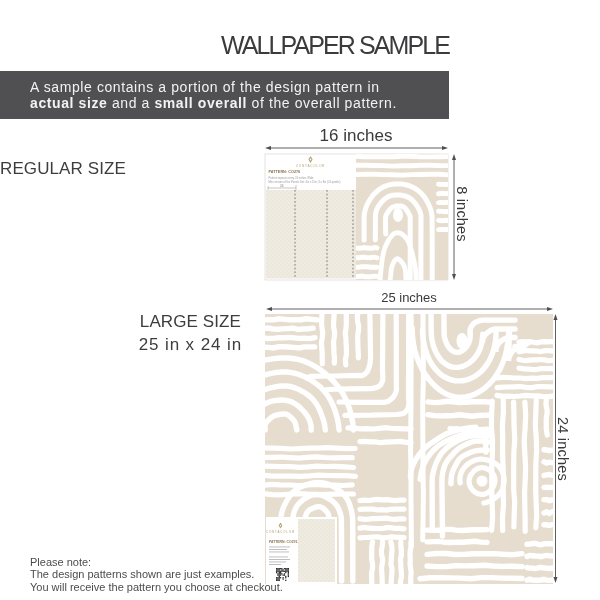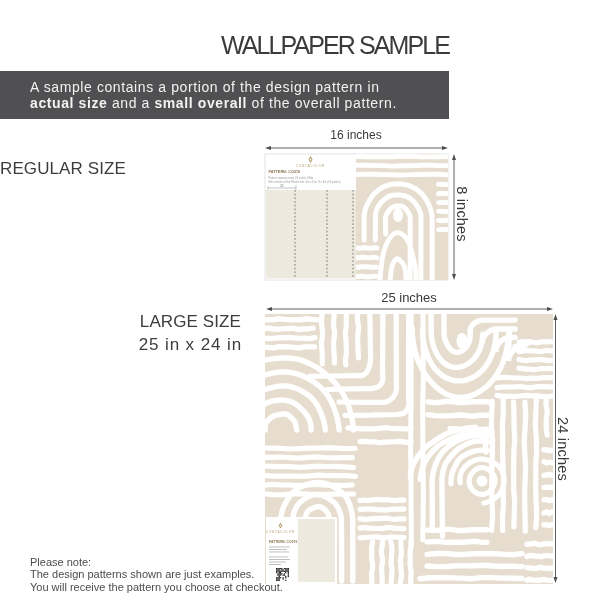--- a/index.html
+++ b/index.html
@@ -17,21 +17,21 @@
 
 <div class="abs" style="left:30px; top:80px; width:430px; font-size:14px; line-height:15.5px; color:#f2f2f2; letter-spacing:0.6px;">A sample contains a portion of the design pattern in<br><b>actual size</b> and a <b>small overall</b> of the overall pattern.</div>
 
 <div class="abs" style="left:0; top:160px; width:241px; font-size:17px; line-height:17px; color:#3d3d3f; letter-spacing:0.1px;">REGULAR SIZE</div>
 
 
 <div class="abs" style="left:0; top:313px; width:241px; text-align:right; font-size:17px; line-height:17px; color:#3d3d3f; letter-spacing:0.1px;">LARGE SIZE</div>
 
 <div class="abs" style="left:0; top:336px; width:242px; text-align:right; font-size:17px; line-height:17px; color:#3d3d3f; letter-spacing:0.9px;">25 in x 24 in</div>
 
-<div class="abs" style="left:256px; top:129px; width:200px; text-align:center; font-size:12px; line-height:13px; color:#3a3a3a;">16 inches</div>
+<div class="abs" style="left:256px; top:129px; width:200px; text-align:center; font-size:17px; line-height:13px; color:#3a3a3a;">16 inches</div>
 
 <div class="abs" style="left:309px; top:291px; width:200px; text-align:center; font-size:13px; line-height:13px; color:#3a3a3a;">25 inches</div>
 
 <div class="abs" style="left:30px; top:556px; font-size:11px; line-height:12.3px; color:#4c4c4c;">Please note:<br>The design patterns shown are just examples.<br>You will receive the pattern you choose at checkout.</div>
 
 <svg class="abs" style="left:0;top:0" width="600" height="600" viewBox="0 0 600 600">
   <defs>
     <pattern id="weave" width="4" height="4" patternUnits="userSpaceOnUse">
       <rect width="4" height="4" fill="#f2efe6"></rect>
       <path d="M1,0 L1,2.2 M3,1.6 L3,4" stroke="#e4ddcd" stroke-width="0.8" fill="none"></path>

